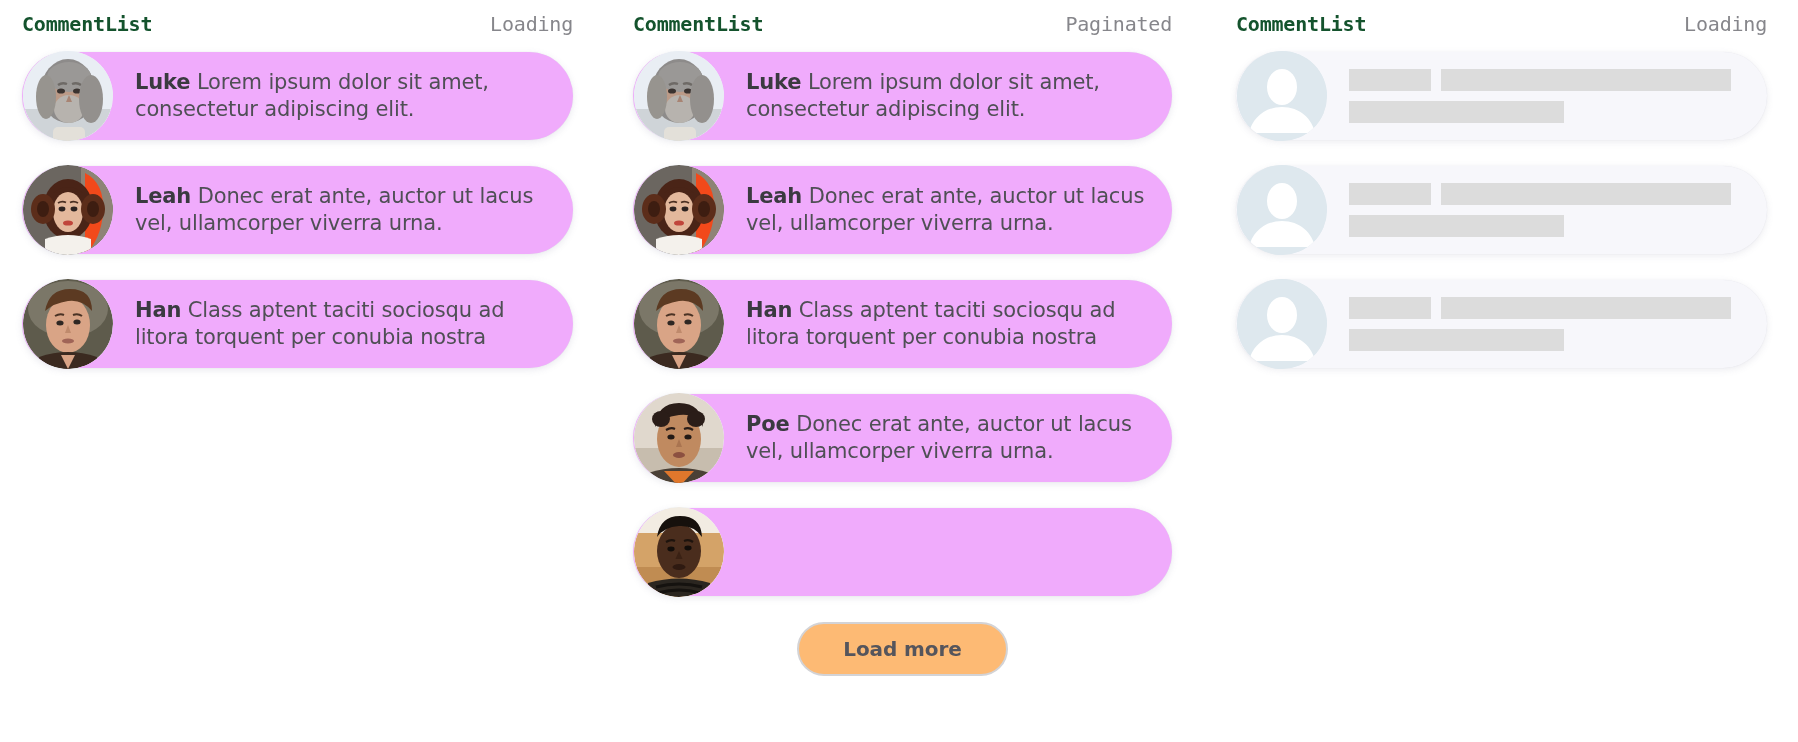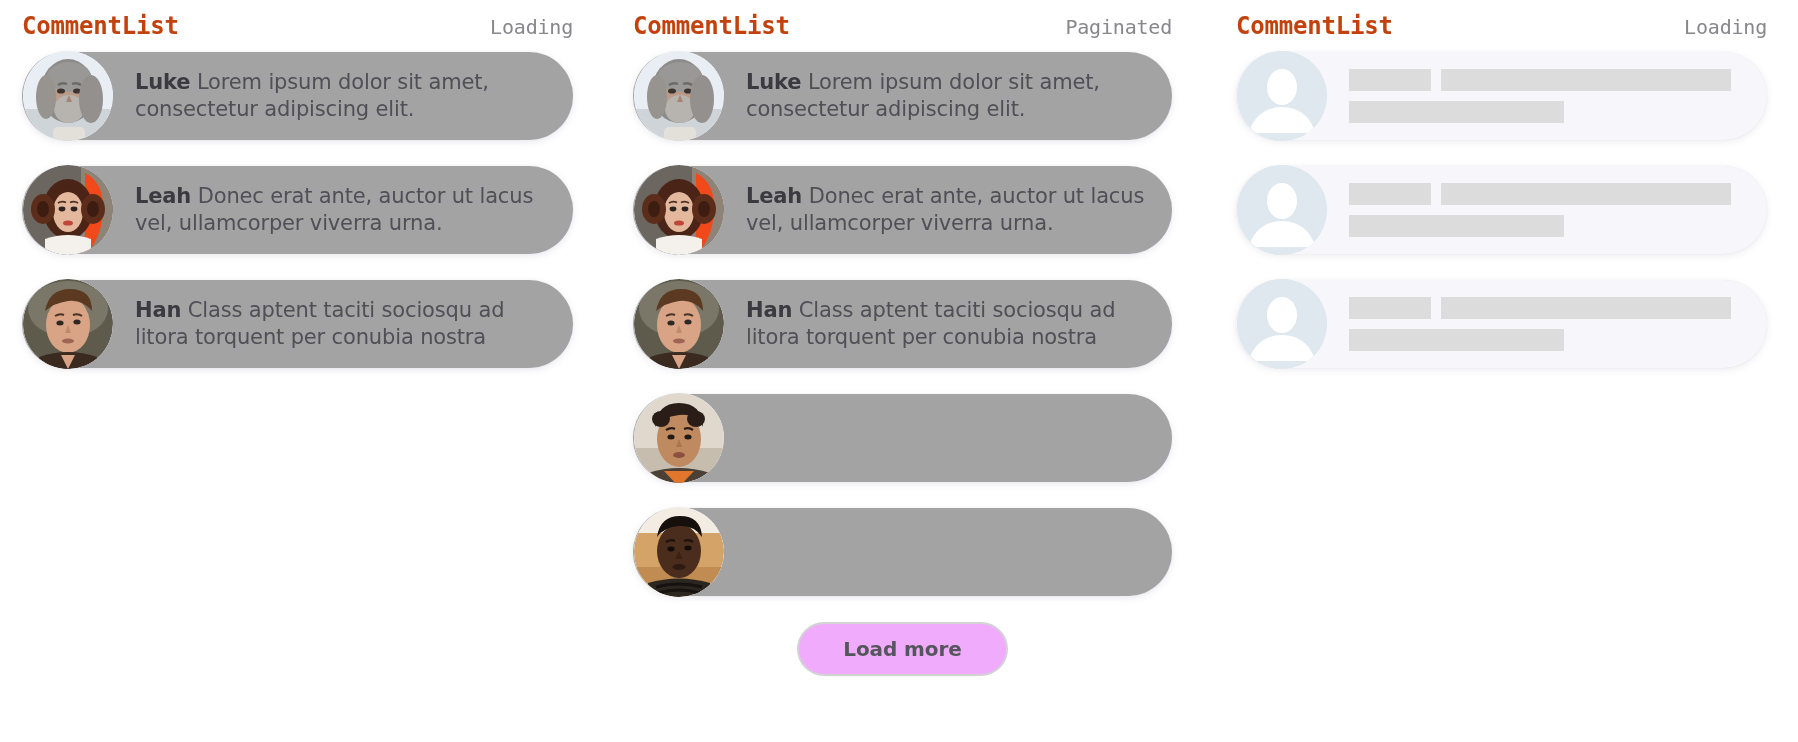--- a/index.html
+++ b/index.html
@@ -37,23 +37,23 @@
   .col-header {
     display: flex;
     align-items: baseline;
     justify-content: space-between;
     height: 52px;
     padding-top: 12px;
     box-sizing: border-box;
   }
   .col-title {
     font-family: "DejaVu Sans Mono", "Liberation Mono", monospace;
-    font-size: 24px;
+    font-size: 20px;
     font-weight: bold;
-    color: #c2410c;
+    color: #14532d;
     letter-spacing: -0.2px;
     white-space: nowrap;
   }
   .col-state {
     font-family: "DejaVu Sans Mono", "Liberation Mono", monospace;
     font-size: 20px;
     font-weight: 400;
     color: #86868b;
     letter-spacing: -0.2px;
     white-space: nowrap;
@@ -61,21 +61,21 @@
 
   
   .card-list { position: relative; }
 
   .comment-card {
     position: relative;
     display: flex;
     align-items: center;
     height: 88px;
     margin-bottom: 26px;
-    background: #a3a3a3;
+    background: #f0abfc;
     border-radius: 44px;
     box-shadow: 0 2px 7px rgba(120,120,150,0.16),
                 0 0 1px rgba(120,120,150,0.18);
   }
 
   .avatar {
     position: relative;
     flex: 0 0 auto;
     width: 90px;
     height: 90px;
@@ -140,21 +140,21 @@
   .load-more-wrap {
     display: flex;
     justify-content: center;
     margin-top: 24px;
   }
   .load-more-btn {
     font-family: "DejaVu Sans", "Liberation Sans", sans-serif;
     font-size: 20px;
     font-weight: bold;
     color: #55555c;
-    background: #f0abfc;
+    background: #fdba74;
     border: 2px solid #d3d3d6;
     border-radius: 30px;
     padding: 15px 44px;
     cursor: pointer;
     letter-spacing: -0.1px;
     line-height: 1;
   }
 </style>
 </head>
 <body>
@@ -389,20 +389,24 @@
               <ellipse cx="54" cy="44" rx="3.6" ry="2.5" fill="#231a16"></ellipse>
               <path d="M32 37 q5 -3 9 -1" stroke="#2a1d18" stroke-width="2.2" fill="none"></path>
               <path d="M50 36 q5 -2 9 1" stroke="#2a1d18" stroke-width="2.2" fill="none"></path>
               <path d="M45 46 l-3 8 h6 z" fill="#a97450"></path>
               <ellipse cx="45" cy="62" rx="6" ry="3" fill="#8c5040"></ellipse>
               <path d="M14 80 q31 -10 62 0 v14 h-62z" fill="#4a4036"></path>
               <path d="M30 78 l15 16 l15 -16 z" fill="#e0772c"></path>
             </g>
           </svg>
         </div>
+        <div class="comment-text">
+          <span class="comment-author">Poe</span>
+          <span>Donec erat ante, auctor ut lacus vel, ullamcorper viverra urna.</span>
+        </div>
       </div>
 
       <div class="comment-card">
         <div class="avatar">
           <svg viewBox="0 0 90 90" xmlns="http://www.w3.org/2000/svg">
             <defs>
                 <clipPath id="c8">
                   <circle cx="45" cy="45" r="45"></circle>
                 </clipPath>
               </defs>

